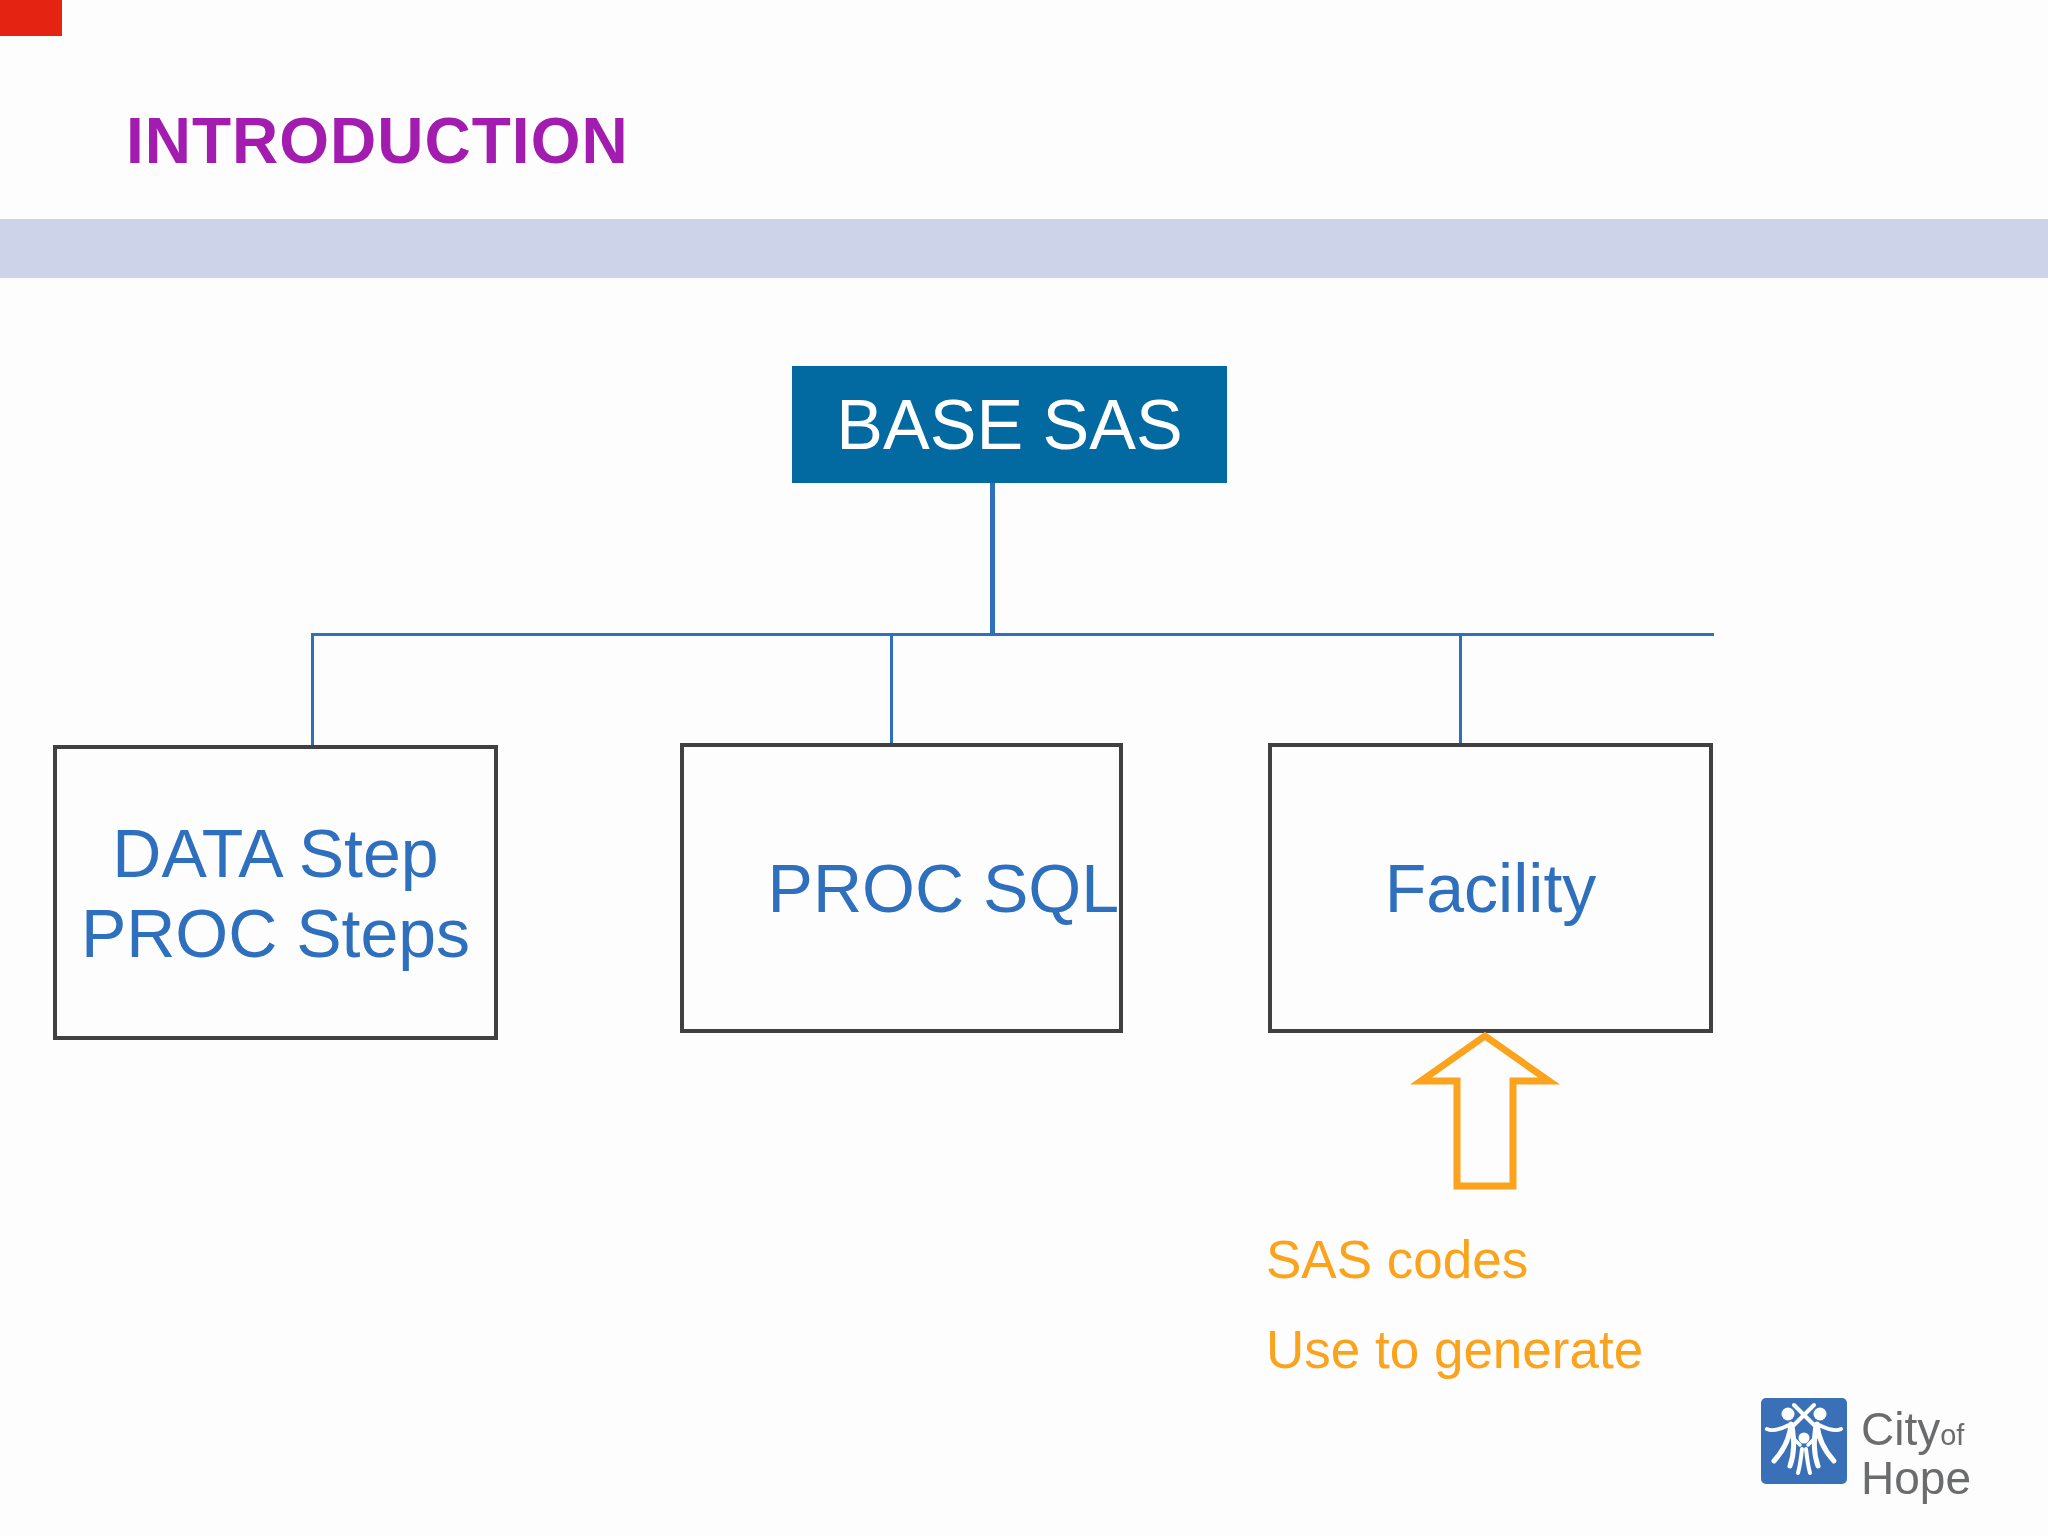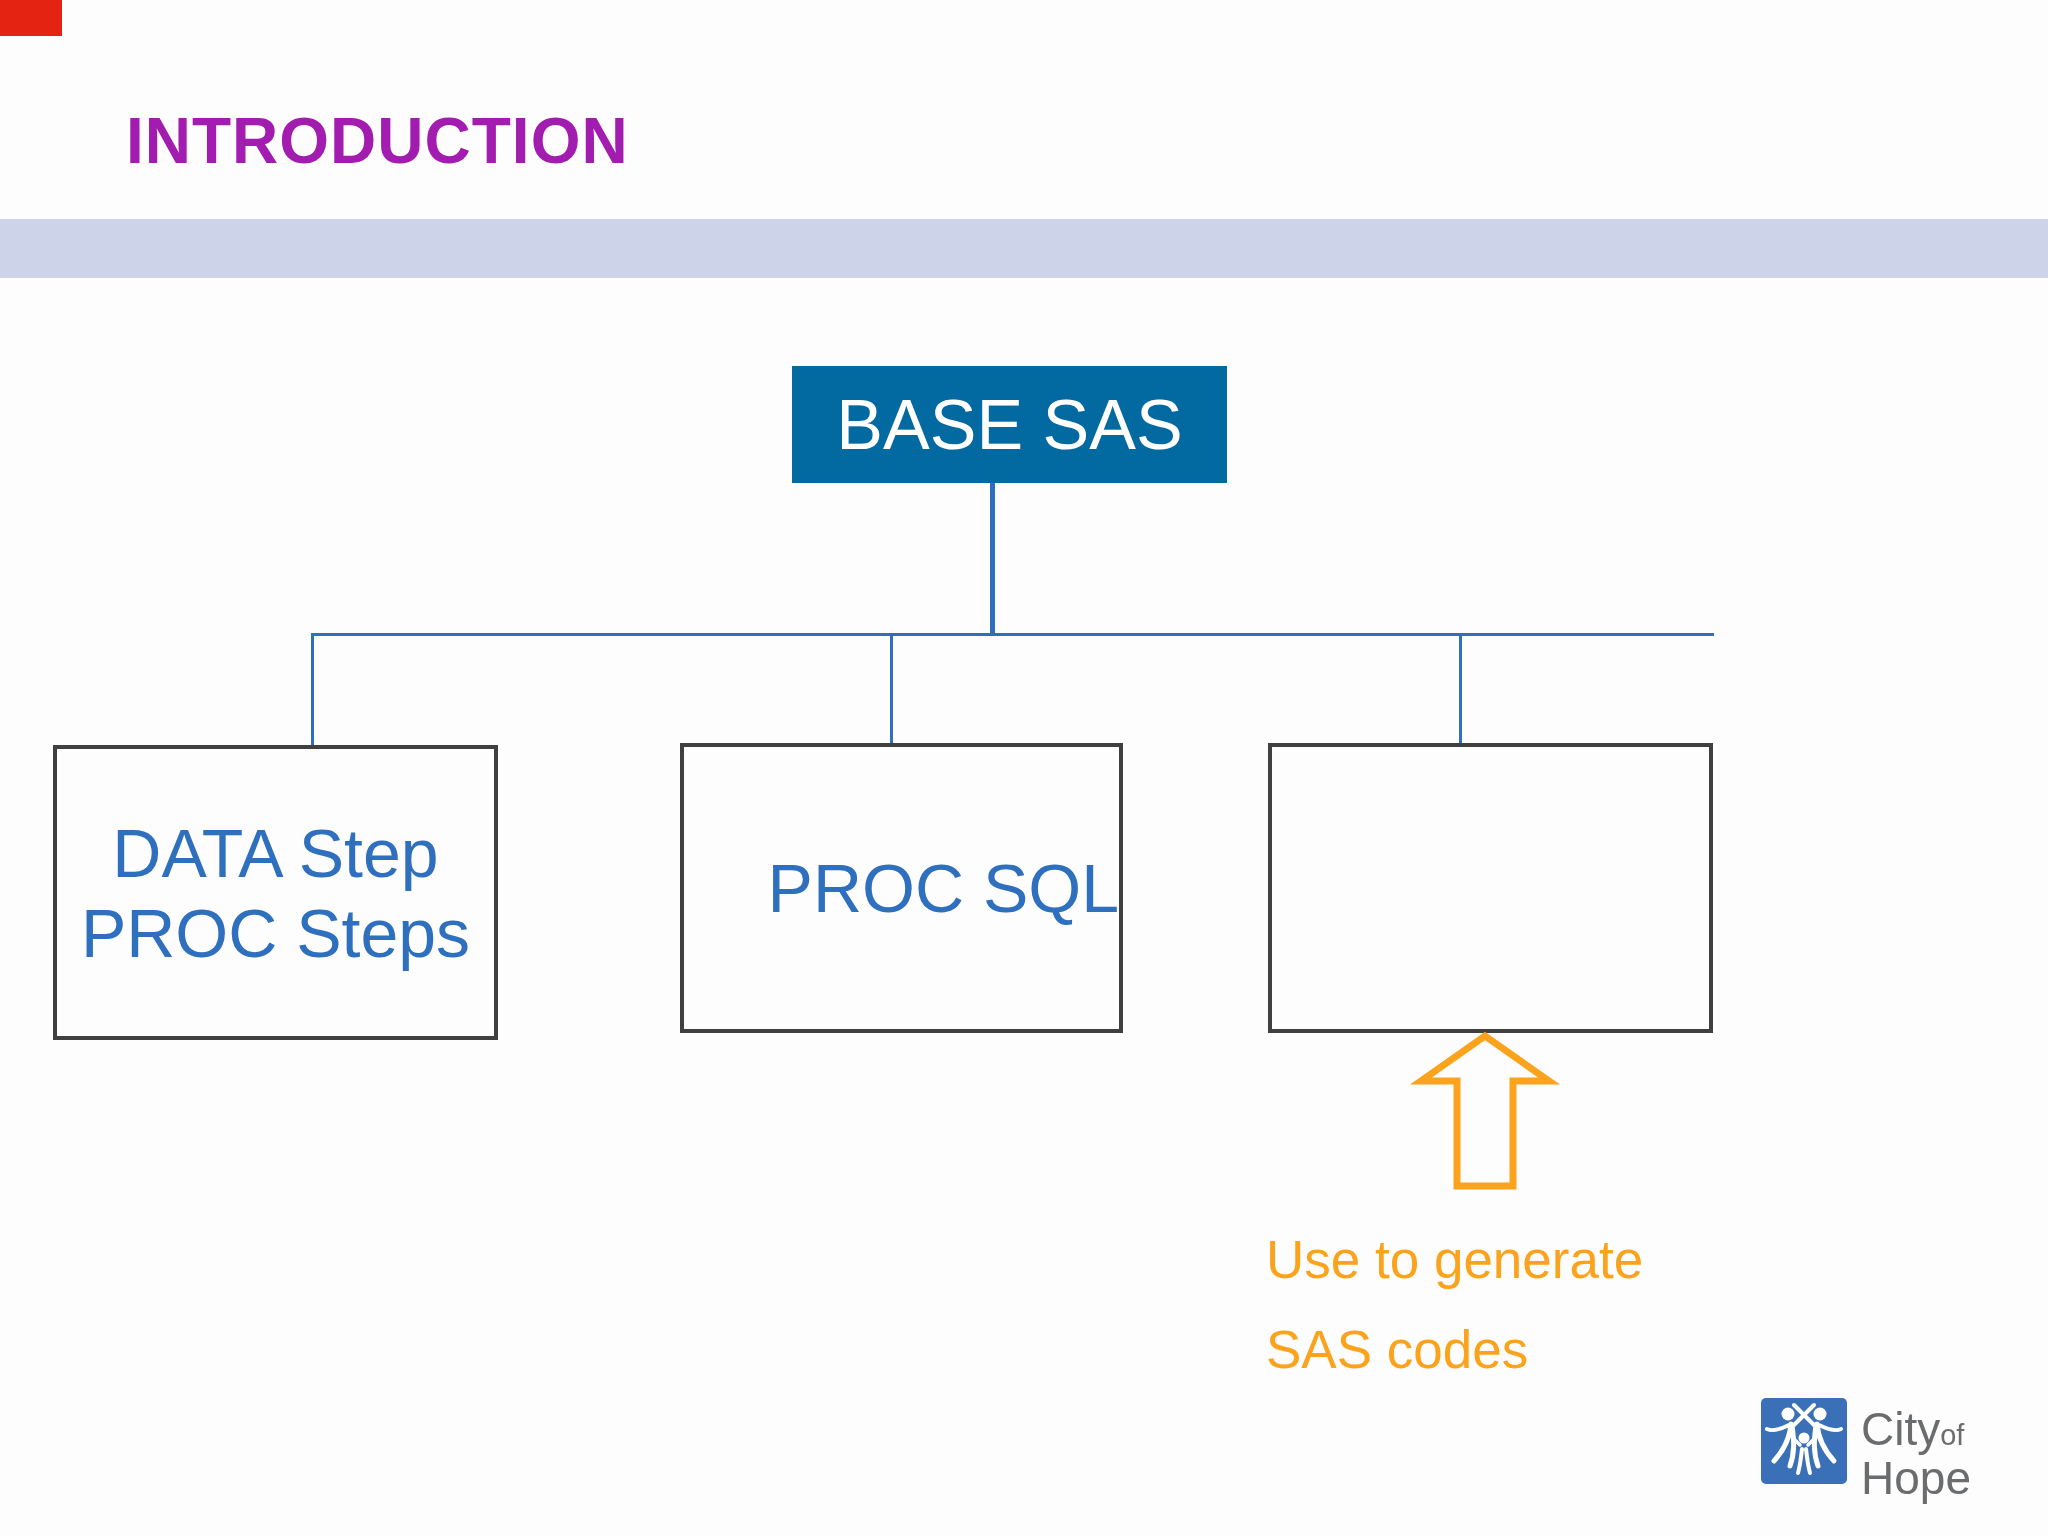--- a/index.html
+++ b/index.html
@@ -101,30 +101,31 @@
     <div class="line">DATA Step</div>
     <div class="line">PROC Steps</div>
   </div>
 
   <div class="node-box box-2">
     <div class="line">PROC SQL</div>
     <div class="line"></div>
   </div>
 
   <div class="node-box box-3">
+    <div class="line">Facility</div>
   </div>
 
 
   <svg class="up-arrow-svg" width="170" height="180" viewBox="0 0 170 180">
     <polygon points="85,11 149,56 113,56 113,161 57,161 57,56 21,56" fill="none" stroke="#fba31c" stroke-width="7" stroke-linejoin="miter"></polygon>
   </svg>
 
   <div class="orange-note">
+    <span class="line">SAS codes</span>
     <span class="line">Use to generate</span>
-    <span class="line">SAS codes</span>
   </div>
 
   <div class="logo">
     <svg class="logo-mark" width="86" height="86" viewBox="0 0 86 86">
       <rect x="0" y="0" width="86" height="86" rx="5" fill="#3a70b7"></rect>
       <g stroke="#ffffff" stroke-linecap="round" fill="none">
         <path d="M33,27 L53,7" stroke-width="4"></path>
         <path d="M53,27 L33,7" stroke-width="4"></path>
         <path d="M28,27 C20,31 12,34 6,31" stroke-width="4"></path>
         <path d="M58,27 C66,31 74,34 80,31" stroke-width="4"></path>

